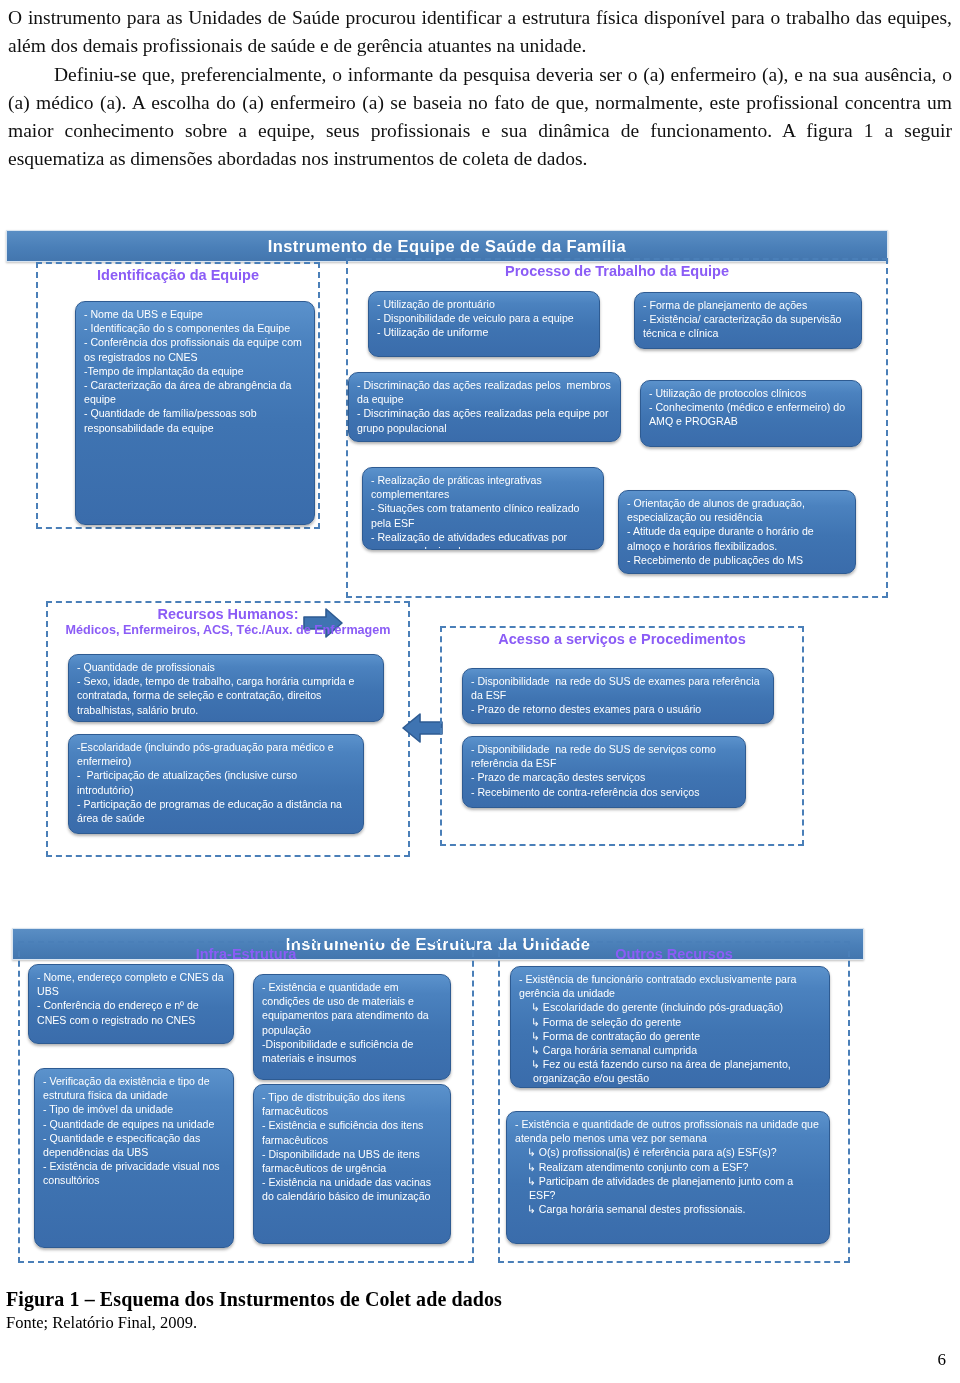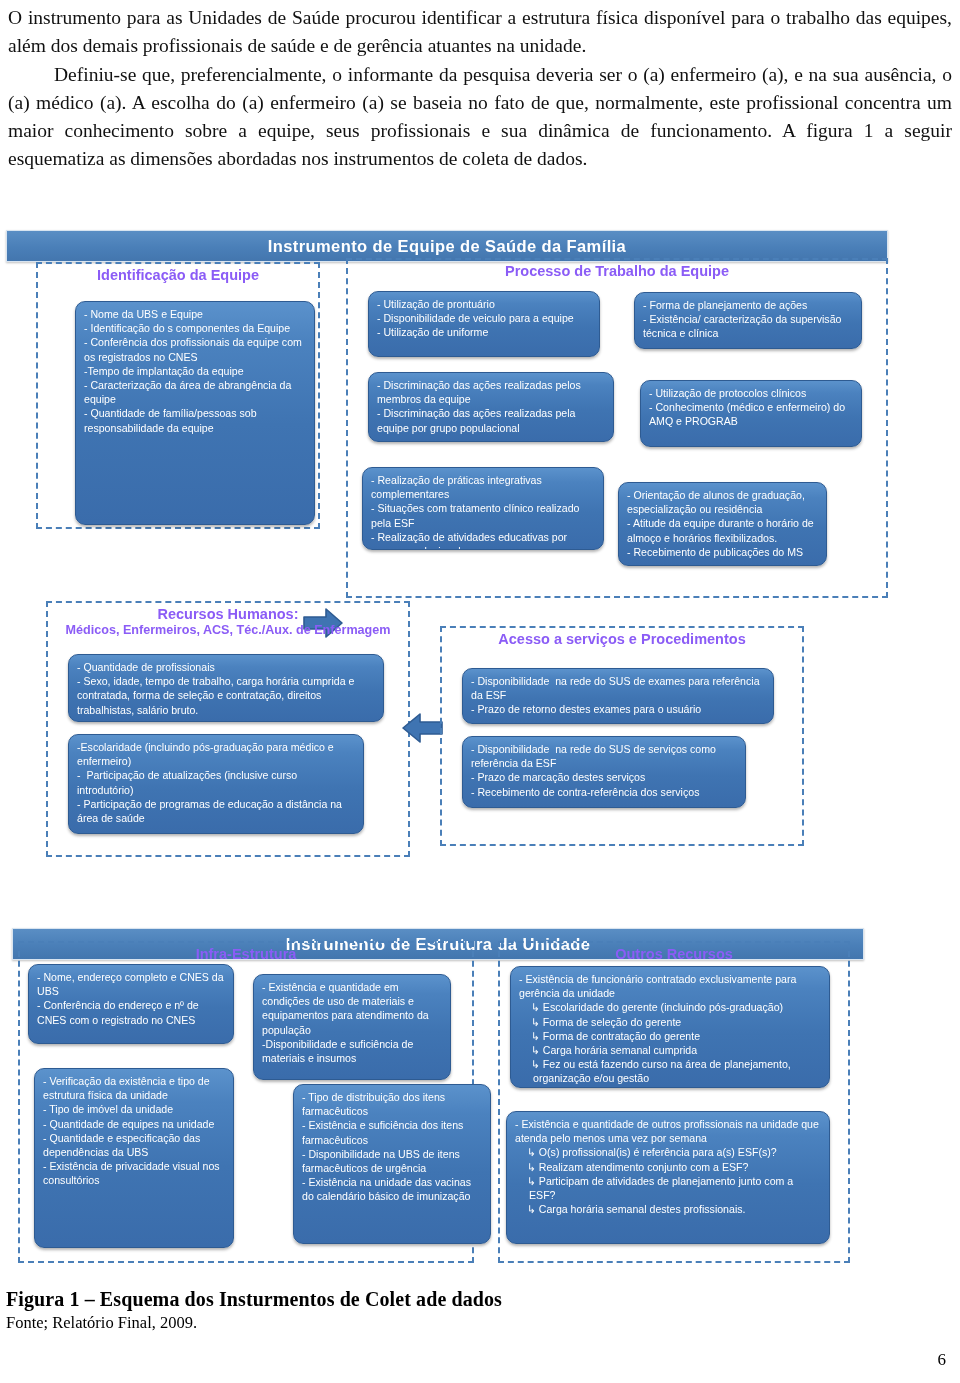--- a/index.html
+++ b/index.html
@@ -98,42 +98,42 @@
   <div class="group" style="left:346px;top:40px;width:538px;height:336px;">
     <div class="group-title">Processo de Trabalho da Equipe</div>
   </div>
 
   <div class="card" style="left:368px;top:73px;width:232px;height:66px;padding-left:8px;">
     <div class="ln">- Utilização de prontuário</div>
     <div class="ln">- Disponibilidade de veiculo para a equipe</div>
     <div class="ln">- Utilização de uniforme</div>
   </div>
 
-  <div class="card" style="left:368px;top:154px;width:246px;height:70px;">
+  <div class="card" style="left:348px;top:154px;width:273px;height:70px;">
     <div class="ln">- Discriminação das ações realizadas pelos  membros da equipe</div>
     <div class="ln">- Discriminação das ações realizadas pela equipe por grupo populacional</div>
   </div>
 
   <div class="card" style="left:362px;top:249px;width:242px;height:83px;">
     <div class="ln">- Realização de práticas integrativas complementares</div>
     <div class="ln">- Situações com tratamento clínico realizado pela ESF</div>
     <div class="ln">- Realização de atividades educativas por grupo populacional</div>
   </div>
 
   <div class="card" style="left:634px;top:74px;width:228px;height:57px;">
     <div class="ln">- Forma de planejamento de ações</div>
     <div class="ln">- Existência/ caracterização da supervisão técnica e clínica</div>
   </div>
 
   <div class="card" style="left:640px;top:162px;width:222px;height:67px;">
     <div class="ln">- Utilização de protocolos clínicos</div>
     <div class="ln">- Conhecimento (médico e enfermeiro) do AMQ e PROGRAB</div>
   </div>
 
-  <div class="card" style="left:618px;top:264px;width:209px;height:84px;">
+  <div class="card" style="left:618px;top:272px;width:238px;height:84px;">
     <div class="ln">- Orientação de alunos de graduação, especialização ou residência</div>
     <div class="ln">- Atitude da equipe durante o horário de almoço e horários flexibilizados.</div>
     <div class="ln">- Recebimento de publicações do MS</div>
   </div>
 
   <div class="group" style="left:46px;top:383px;width:360px;height:252px;">
     <div class="group-title">Recursos Humanos:</div>
     <div class="group-title small-sub" style="padding-top:0;">Médicos, Enfermeiros, ACS, Téc./Aux. de Enfermagem</div>
   </div>
 
@@ -186,21 +186,21 @@
   <div class="card" style="left:28px;top:746px;width:206px;height:80px;">
     <div class="ln">- Nome, endereço completo e CNES da UBS</div>
     <div class="ln">- Conferência do endereço e nº de CNES com o registrado no CNES</div>
   </div>
 
   <div class="card" style="left:253px;top:756px;width:198px;height:106px;">
     <div class="ln">- Existência e quantidade em condições de uso de materiais e equipamentos para atendimento da população</div>
     <div class="ln">-Disponibilidade e suficiência de materiais e insumos</div>
   </div>
 
-  <div class="card" style="left:253px;top:866px;width:198px;height:160px;margin-left:40px;">
+  <div class="card" style="left:253px;top:866px;width:198px;height:160px;">
     <div class="ln">- Tipo de distribuição dos itens farmacêuticos</div>
     <div class="ln">- Existência e suficiência dos itens farmacêuticos</div>
     <div class="ln">- Disponibilidade na UBS de itens farmacêuticos de urgência</div>
     <div class="ln">- Existência na unidade das vacinas do calendário básico de imunização</div>
   </div>
 
   <div class="group" style="left:498px;top:723px;width:348px;height:318px;">
     <div class="group-title">Outros Recursos</div>
   </div>
 

